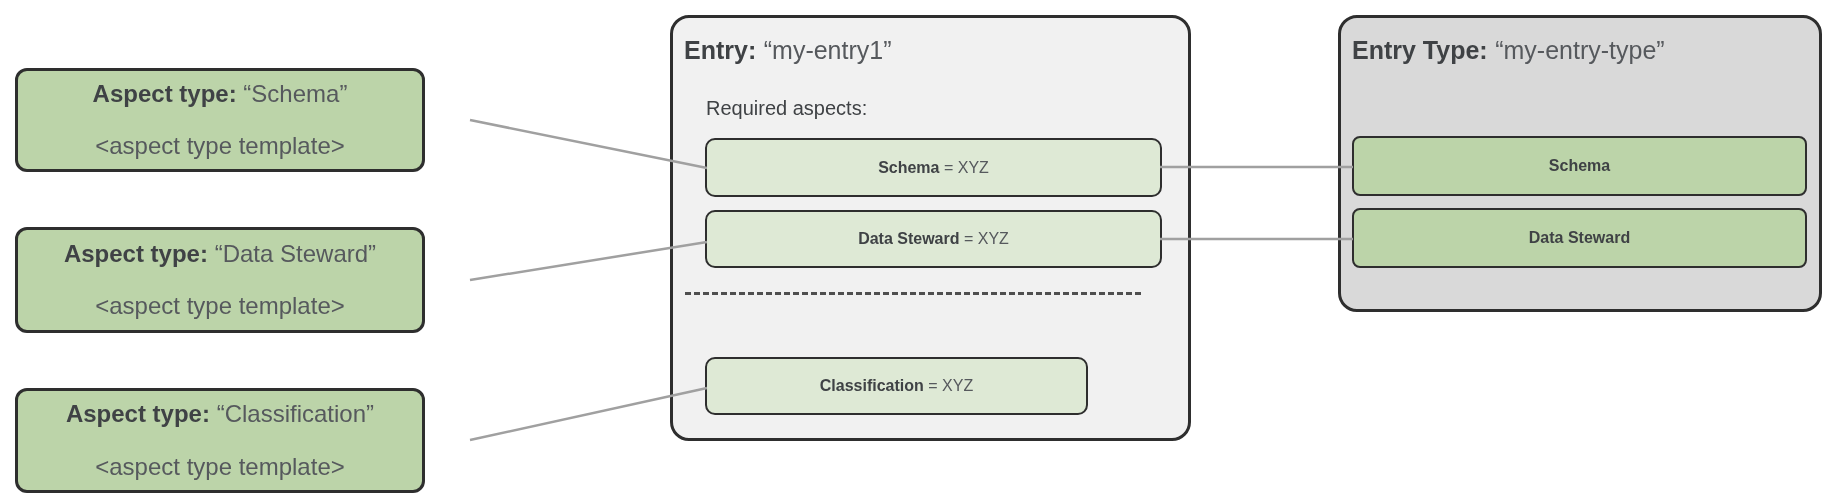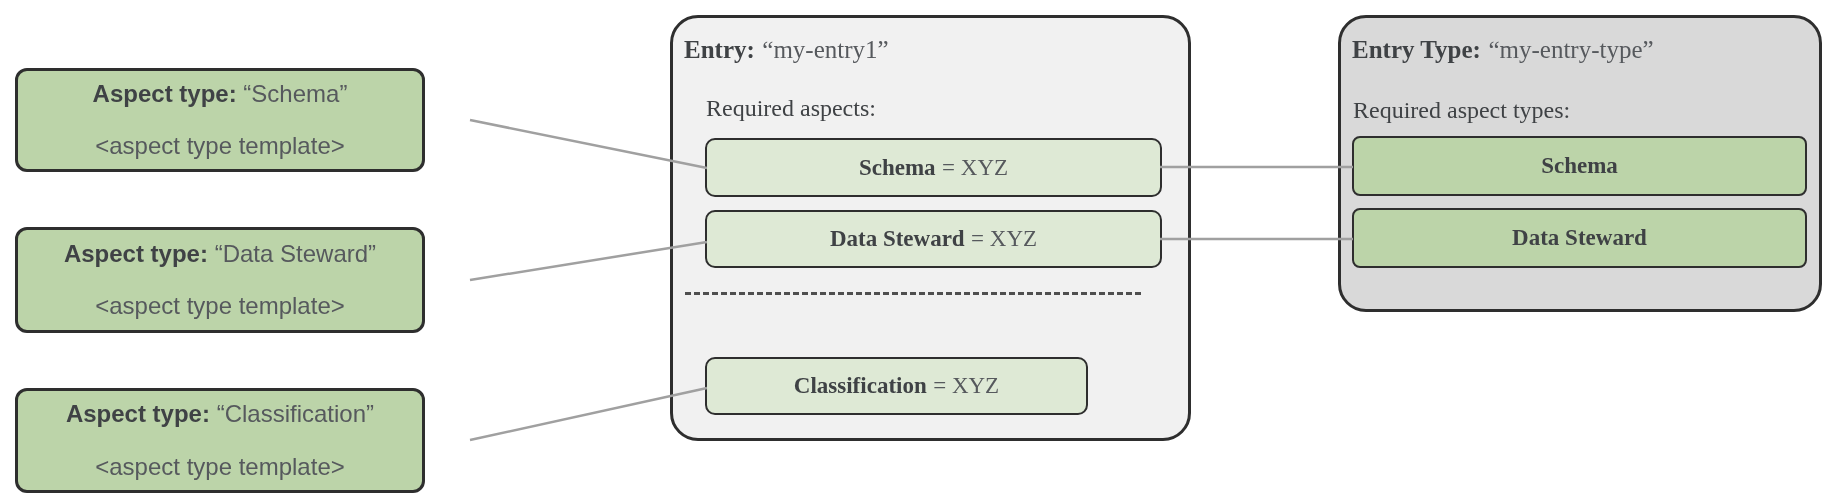--- a/index.html
+++ b/index.html
@@ -34,49 +34,48 @@
     font-size:24px;color:var(--text-soft);
     text-align:center;
     line-height:1.1;
   }
   .aspect-card .title b{color:var(--text-dark);font-weight:700;}
   .aspect-card .title .val{margin-left:0.28em;}
   
   .panel{
     position:absolute;
     border:3px solid var(--border-dark);
-    border-radius:28px;
-    font-family:Liberation Serif, serif;
+    border-radius:19px;
   }
   .panel-entry{
     left:670px;top:15px;width:521px;height:426px;
     background:var(--panel-light);
   }
   .panel-entry-type{
     left:1338px;top:15px;width:484px;height:297px;
     background:var(--panel-dark);
   }
   .panel-title{
     position:absolute;left:11px;top:18px;
     font-size:25px;line-height:28px;color:var(--text-soft);
     white-space:nowrap;
   }
   .panel-title b{color:var(--text-dark);font-weight:700;}
   .panel-title .val{margin-left:0.3em;}
   .section-label{
     position:absolute;
-    font-size:24px;line-height:28px;color:var(--text-dark);
+    font-size:20px;line-height:28px;color:var(--text-dark);
     white-space:nowrap;
   }
   
   .chip{
     position:absolute;
     border:2.5px solid var(--border-dark);
     display:flex;align-items:center;justify-content:center;
-    font-size:23px;color:var(--text-dark);
+    font-size:16px;color:var(--text-dark);
     white-space:nowrap;
   }
   .chip b{font-weight:700;}
   .chip .suffix{margin-left:0.28em;font-weight:400;color:var(--text-soft);}
   .chip-light{background:var(--green-light);border-radius:10px;}
   .chip-strong{background:var(--green-strong);border-radius:8px;}
   .divider{
     position:absolute;
     left:12px;top:274px;width:456px;height:0;
     border-top:3px dashed #4f4f4f;
@@ -127,21 +126,20 @@
 
     <div class="chip chip-light" style="left:32px;top:339px;width:383px;height:58px;">
       <b>Classification</b>
         <span class="suffix">= XYZ</span>
     </div>
   </div>
 
   <div class="panel panel-entry-type">
     <div class="panel-title"><b>Entry Type:</b><span class="val">“my-entry-type”</span></div>
 
-    <div class="section-label" style="left:12px;top:78px;">Required aspect types:</div>
 
     <div class="chip chip-strong" style="left:11px;top:118px;width:455px;height:60px;">
       <b>Schema</b>
     </div>
 
     <div class="chip chip-strong" style="left:11px;top:190px;width:455px;height:60px;">
       <b>Data Steward</b>
     </div>
   </div>
 

